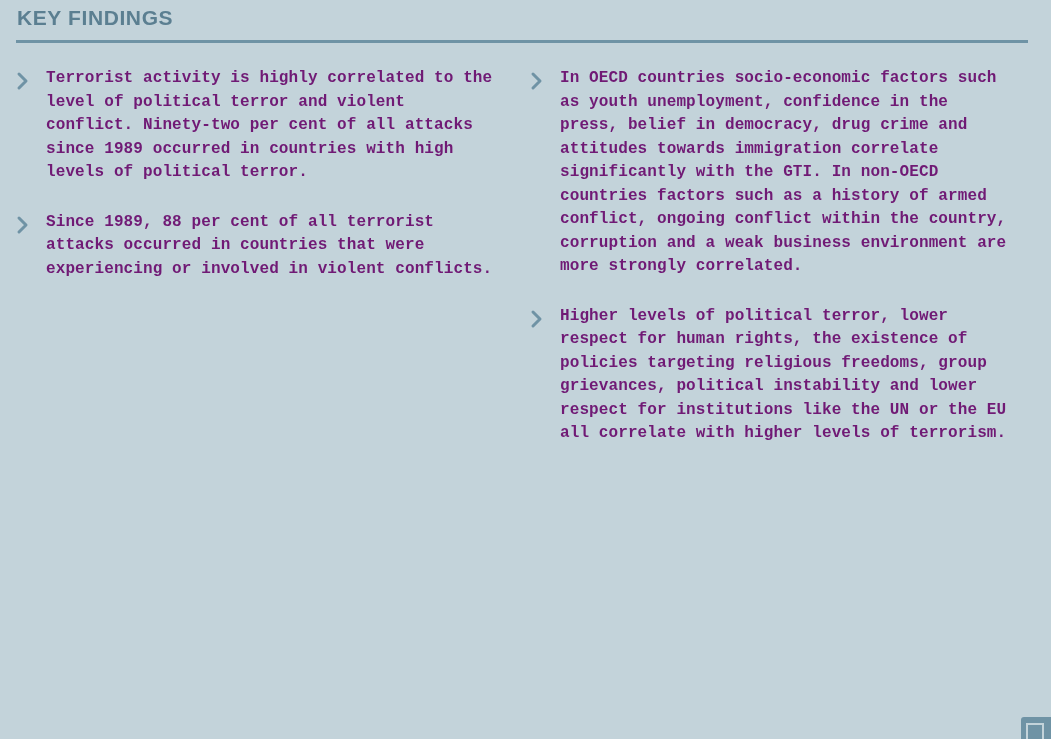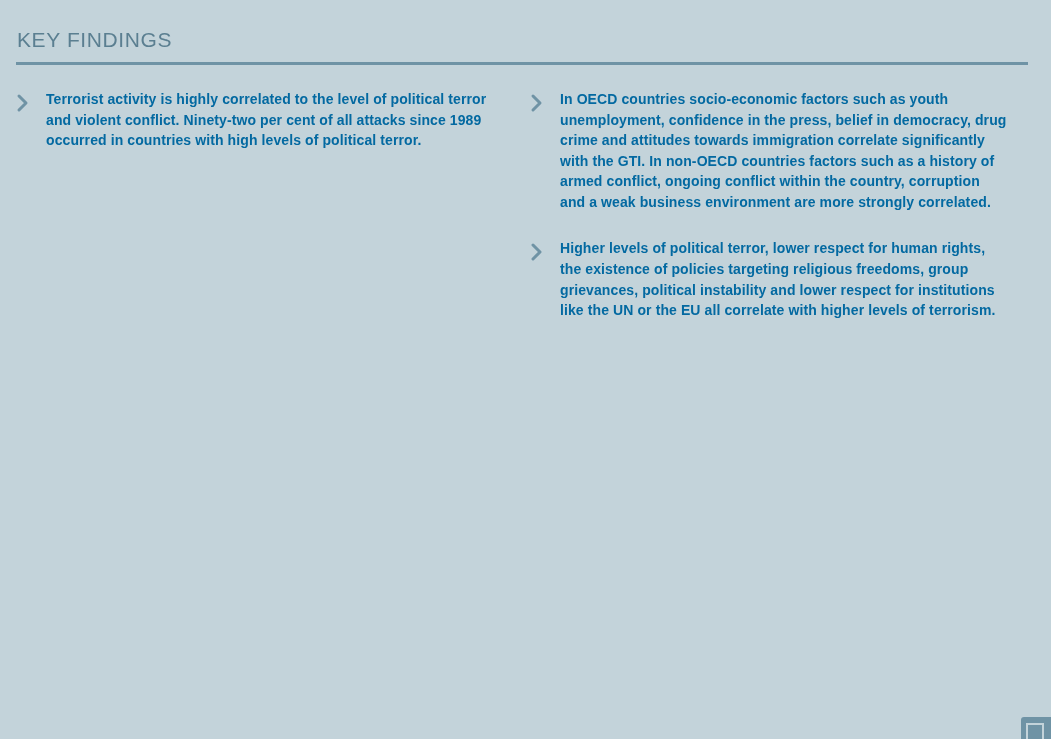--- a/index.html
+++ b/index.html
@@ -16,24 +16,24 @@
   }
   .page {
     position: relative;
     width: 1051px;
     height: 739px;
     box-sizing: border-box;
     padding: 0 20px 0 16px;
   }
   .kf-title {
     font-size: 21px;
-    font-weight: normal;
+    font-weight: bold;
     letter-spacing: 0.6px;
     color: #5b7f91;
-    padding-top: 28px;
+    padding-top: 6px;
     padding-left: 1px;
   }
   .kf-rule {
     margin-top: 10px;
     height: 3px;
     background: #6f93a5;
     width: 1012px;
   }
   .columns {
     display: flex;
@@ -57,25 +57,26 @@
     width: 30px;
     padding-top: 4px;
     color: #6f93a5;
     font-size: 20px;
     line-height: 1;
   }
   .chev svg {
     display: block;
   }
   .finding-text {
-    color: #0369a1;
-    font-size: 14px;
+    color: #701a75;
+    font-size: 16px;
     font-weight: bold;
     line-height: 1.47;
     letter-spacing: 0.1px;
+    font-family: Liberation Mono, monospace;
   }
   .corner-mark {
     position: absolute;
     right: 0px;
     bottom: 0px;
     width: 30px;
     height: 22px;
     background: #6f93a5;
     border-top-left-radius: 3px;
   }
@@ -104,20 +105,28 @@
 
       <div class="finding">
         <span class="chev">
           <svg width="14" height="20" viewBox="0 0 14 20" fill="none" aria-hidden="true">
             <path d="M3 3 L10 10 L3 17" stroke="#6f93a5" stroke-width="3" stroke-linecap="round" stroke-linejoin="round"></path>
           </svg>
         </span>
         <span class="finding-text">Terrorist activity is highly correlated to the level of political terror and violent conflict. Ninety-two per cent of all attacks since 1989 occurred in countries with high levels of political terror.</span>
       </div>
 
+      <div class="finding">
+        <span class="chev">
+          <svg width="14" height="20" viewBox="0 0 14 20" fill="none" aria-hidden="true">
+            <path d="M3 3 L10 10 L3 17" stroke="#6f93a5" stroke-width="3" stroke-linecap="round" stroke-linejoin="round"></path>
+          </svg>
+        </span>
+        <span class="finding-text">Since 1989, 88 per cent of all terrorist attacks occurred in countries that were experiencing or involved in violent conflicts.</span>
+      </div>
 
 
     </div>
 
     <div class="col right">
 
       <div class="finding">
         <span class="chev">
           <svg width="14" height="20" viewBox="0 0 14 20" fill="none" aria-hidden="true">
             <path d="M3 3 L10 10 L3 17" stroke="#6f93a5" stroke-width="3" stroke-linecap="round" stroke-linejoin="round"></path>

